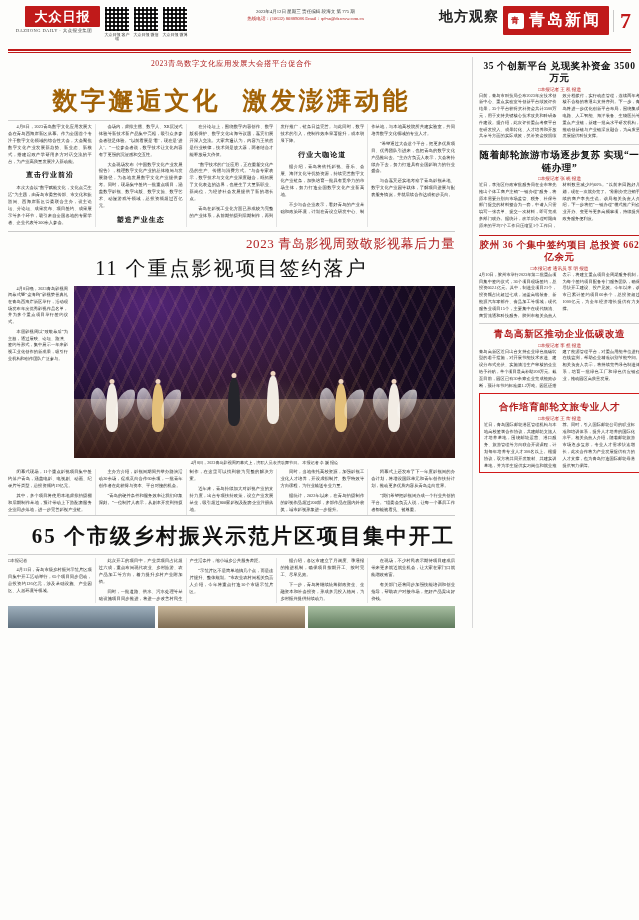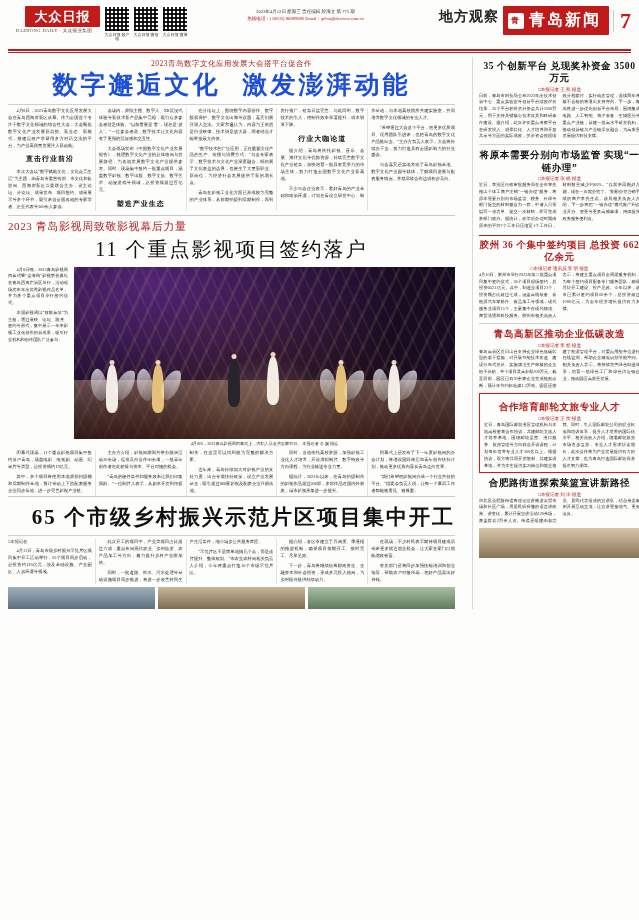--- a/index.html
+++ b/index.html
@@ -157,22 +157,22 @@
     color: #b12222;
     letter-spacing: .5px;
     margin: 2px 0 1px 0;
   }
   .headline-xl {
     text-align: center;
     font-size: 25px;
     font-weight: bold;
     letter-spacing: 3px;
     line-height: 1.15;
-    margin: 2px 0 4px 0;
-    color: #1d4ed8;
+    margin: 18px 0 4px 0;
+    color: #a16207;
   }
   .headline-xl .gap { display:inline-block; width: 22px; }
   .rule-thin { height: 1px; background: #cfcfcf; margin: 3px 0; }
 
   .cols5 {
     column-count: 5;
     column-gap: 7px;
     column-rule: 1px solid #e3e3e3;
     font-size: 4.3px;
     line-height: 1.62;
@@ -203,22 +203,22 @@
   }
 
   
   .feature {
     border-top: 1px solid #c9c9c9;
     border-bottom: 1px solid #c9c9c9;
     margin-top: 4px;
     padding-top: 3px;
   }
   .feature-kicker {
-    text-align: left;
-    font-size: 11px;
+    text-align: right;
+    font-size: 13px;
     color: #b12222;
     letter-spacing: .6px;
   }
   .feature-headline {
     text-align: center;
     font-size: 20px;
     font-weight: normal;
     letter-spacing: 2px;
     margin: 2px 0 4px 0;
   }
@@ -482,21 +482,21 @@
       <div>
         <div class="side-head">35 个创新平台
 兑现奖补资金 3500 万元</div>
         <div class="side-kicker">□本报记者  王 凯  报道</div>
         <div class="side-body cols2">日前，青岛市科技局公布2023年度技术创新中心、重点实验室等创新平台绩效评价结果，35个平台获得奖补资金共计3500万元，用于支持关键核心技术攻关和科研条件建设。据介绍，此次评价重点考察平台在研发投入、成果转化、人才培养和开放共享等方面的实际成效，奖补资金按照绩效分档拨付，实行动态管理，连续两年考核不合格的将退出支持序列。下一步，青岛将进一步优化创新平台布局，围绕集成电路、人工智能、海洋装备、生物医药等重点产业链，新建一批高水平研发机构，推动创新链与产业链深度融合，为高质量发展提供科技支撑。</div>
       </div>
 
       <div class="side-rule"></div>
 
       <div>
-        <div class="side-head">将原本需要分别向市场监管
+        <div class="side-head">随着邮轮旅游市场逐步复苏
 实现“一链办理”</div>
         <div class="side-kicker">□本报记者  张 晓  报道</div>
         <div class="side-body cols2">近日，李沧区行政审批服务局在全市率先推出个体工商户注销“一链办理”服务，将原本需要分别向市场监管、税务、社保等部门提交的材料整合为一套，申请人只需填写一张表单、提交一次材料，即可完成多部门联办。据统计，改革后办理时限由原来的平均7个工作日压缩至1个工作日，材料数量减少约60%。“以前来回跑好几趟，现在一次就办完了。”刚刚办完注销手续的商户李先生说。该局相关负责人介绍，下一步将把“一链办理”模式推广到企业开办、变更等更多高频事项，持续提升政务服务便利度。</div>
       </div>
 
       <div class="side-rule-red"></div>
 
       <div>
         <div class="side-head red">胶州 36 个集中签约项目
 总投资 662 亿余元</div>
@@ -511,21 +511,15 @@
         <div class="side-kicker">□本报记者  李 想  报道</div>
         <div class="side-body cols2">青岛高新区近日出台支持企业绿色低碳转型的若干措施，对开展节能技术改造、建设分布式光伏、实施清洁生产审核的企业给予补贴，单个项目最高补助200万元。截至目前，园区已有30余家企业完成能效诊断，预计年节约标准煤1.2万吨。园区还搭建了能源管理平台，对重点用能单位进行在线监测，帮助企业精准识别节能空间。相关负责人表示，将持续完善绿色制造体系，培育一批绿色工厂和绿色供应链企业，推动园区高质量发展。</div>
       </div>
 
       <div class="boxed">
         <div class="side-head red">合作培育邮轮文旅专业人才</div>
         <div class="side-kicker">□本报记者  王 蕾  报道</div>
         <div class="side-body cols2">近日，青岛国际邮轮港区管理机构与本地高校签署合作协议，共建邮轮文旅人才培养基地，围绕邮轮运营、港口服务、旅游管理等方向联合开设课程，计划每年培养专业人才300名以上。根据协议，双方将共同开发教材、共建实训基地，并为学生提供实习岗位和就业推荐。同时，引入国际邮轮公司的职业标准和培训体系，提升人才培养的国际化水平。相关负责人介绍，随着邮轮旅游市场逐步复苏，专业人才需求快速增长，此次合作将为产业发展提供有力的人才支撑，也为青岛打造国际邮轮母港提供智力保障。</div>
       </div>
 
-      <div>
-        <div class="side-head">合肥路街道探索菜篮宣讲新路径</div>
-        <div class="side-kicker">□本报记者  刘 洋  报道</div>
-        <div class="side-body cols2">市北区合肥路街道将理论宣讲搬进农贸市场和社区广场，用居民听得懂的语言讲政策、讲变化，累计开展宣讲活动120余场，覆盖群众2万余人次。街道还组建由老党员、居民代表组成的宣讲队，结合身边事例开展互动交流，让宣讲更接地气、更有温度。</div>
-        <div class="smallphoto warm"></div>
-      </div>
     </div>
   </div>
 </div>
 
 </body></html>

